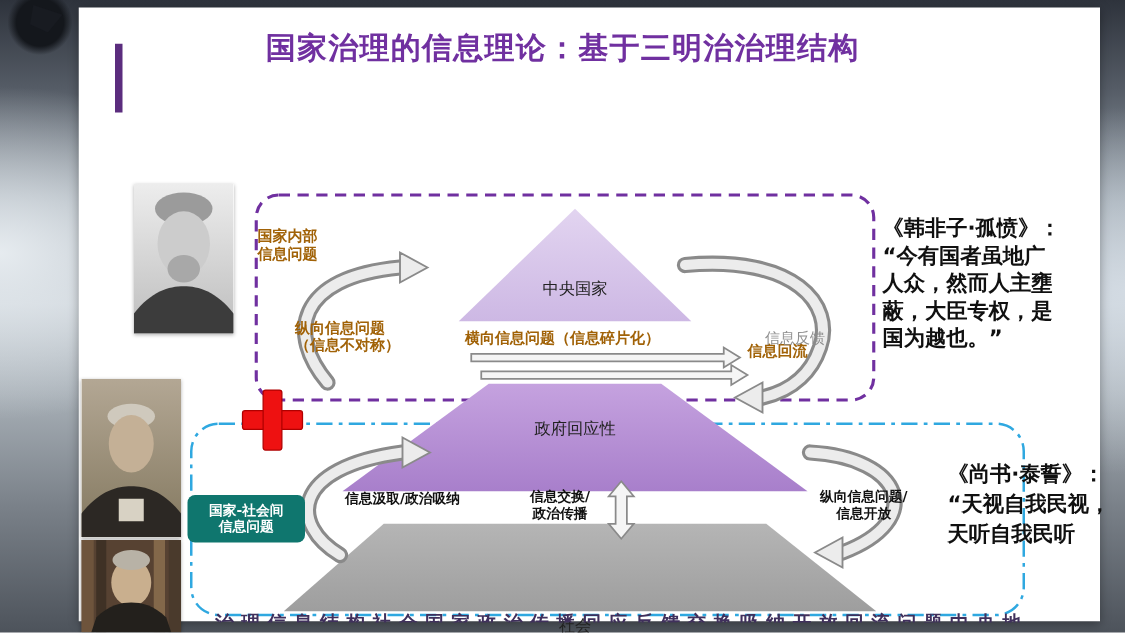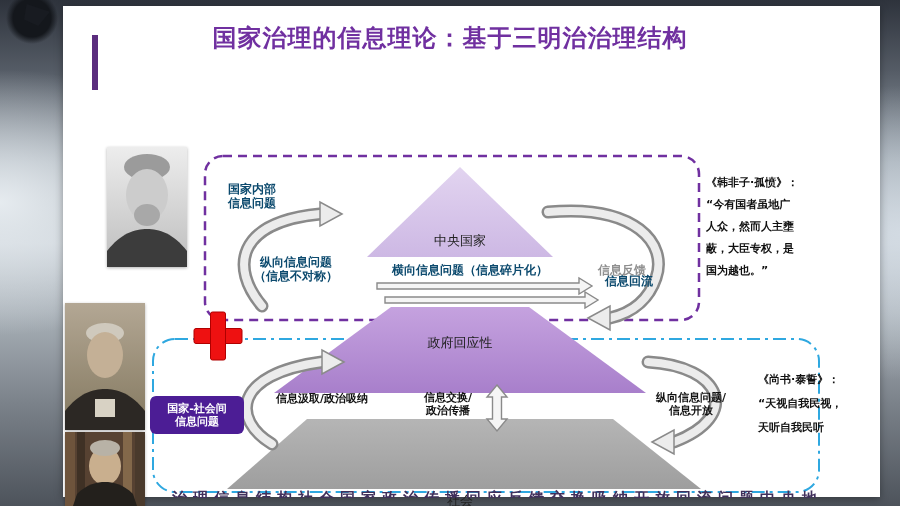--- a/index.html
+++ b/index.html
@@ -16,36 +16,36 @@
   .slide{
     left:63px;top:6px;width:817px;height:491px;background:#ffffff;
     box-shadow:0 2px 8px rgba(0,0,0,.35);
   }
   .ml{white-space:pre-line;}
   .title{
     left:130px;top:22px;width:640px;text-align:center;
     font-size:24px;font-weight:bold;color:#7030A0;letter-spacing:1px;
   }
   .accent-bar{left:92px;top:35px;width:6px;height:55px;background:#5B2D7E;}
-  .lbl{font-size:12px;font-weight:bold;color:#0c4a6e;line-height:14px;text-align:center;}
+  .lbl{font-size:12px;font-weight:bold;color:#a16207;line-height:14px;text-align:left;}
   .lbl-sm{font-size:11px;font-weight:bold;color:#111;line-height:13px;text-align:center;}
   .lbl-state-internal{left:206px;top:182px;width:92px;}
   .lbl-vertical{left:236px;top:255px;width:120px;}
   .lbl-horizontal{left:372px;top:263px;width:196px;}
   .lbl-backflow{left:598px;top:246px;width:62px;margin-top:28px;}
-  .lbl-feedback{left:598px;top:262px;width:62px;font-weight:bold;color:#8f8f8f;font-size:12px;text-align:left;}
+  .lbl-feedback{left:598px;top:262px;width:62px;font-weight:normal;color:#8f8f8f;font-size:12px;text-align:right;}
   .pyr-lbl{font-size:13px;color:#222;text-align:center;font-weight:normal;}
-  .lbl-central{left:410px;top:232px;width:100px;}
+  .lbl-central{left:410px;top:222px;width:100px;}
   .lbl-local{left:410px;top:334px;width:100px;}
   .lbl-society{left:420px;top:448px;width:80px;margin-top:44px;}
-  .quote{font-size:11px;font-weight:bold;color:#101010;}
+  .quote{font-size:17px;font-weight:bold;color:#101010;}
   .quote-han{left:706px;top:172px;width:182px;line-height:22px;}
   .quote-shang{left:758px;top:368px;width:170px;line-height:24px;}
   .dark-box{
-    left:150px;top:396px;width:94px;height:38px;background:#4c1d95;border-radius:6px;
+    left:150px;top:396px;width:94px;height:38px;background:#0f766e;border-radius:6px;
     display:flex;align-items:center;justify-content:center;
   }
   .dark-box span{color:#ffffff;font-size:11px;font-weight:bold;line-height:13px;text-align:center;}
   .lbl-extract{left:240px;top:392px;width:112px;white-space:nowrap;padding-left:26px;}
   .lbl-exchange{left:406px;top:391px;width:84px;}
   .lbl-gov{left:646px;top:391px;width:90px;}
   .bottom-clip{
     left:172px;top:489px;width:648px;height:9px;overflow:hidden;
     font-size:15px;font-weight:bold;color:#40305c;letter-spacing:6px;white-space:nowrap;
   }

